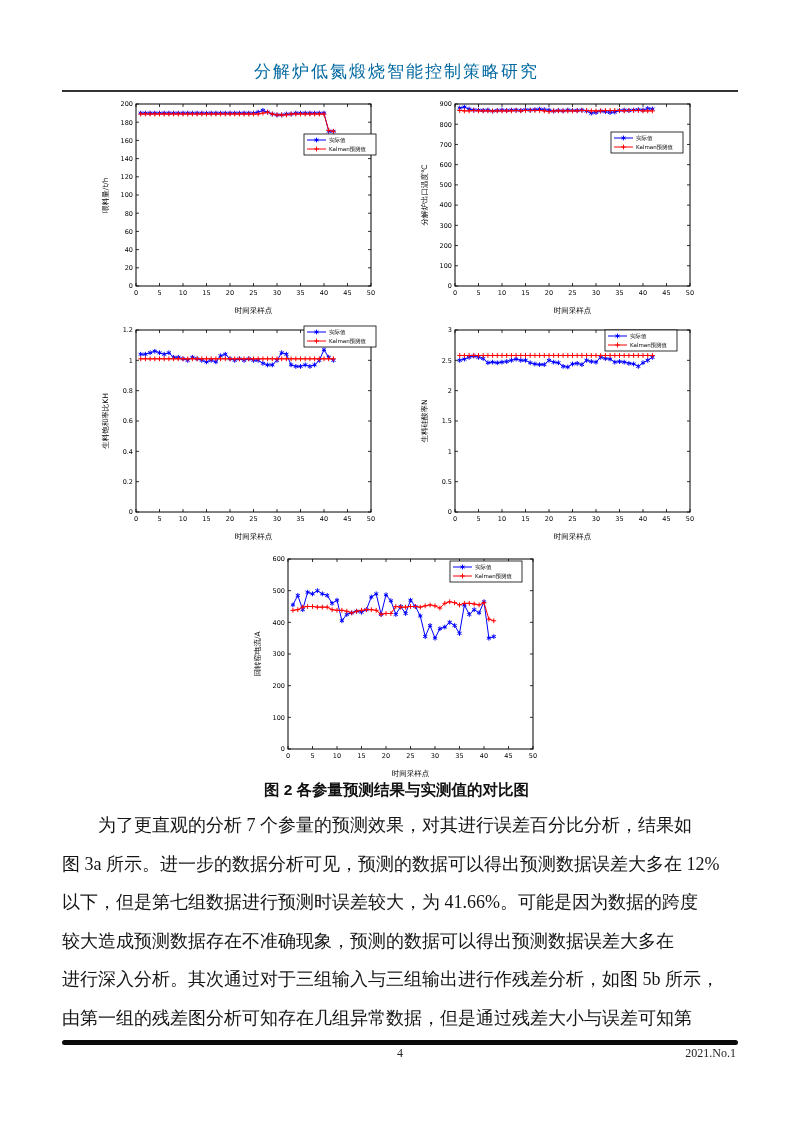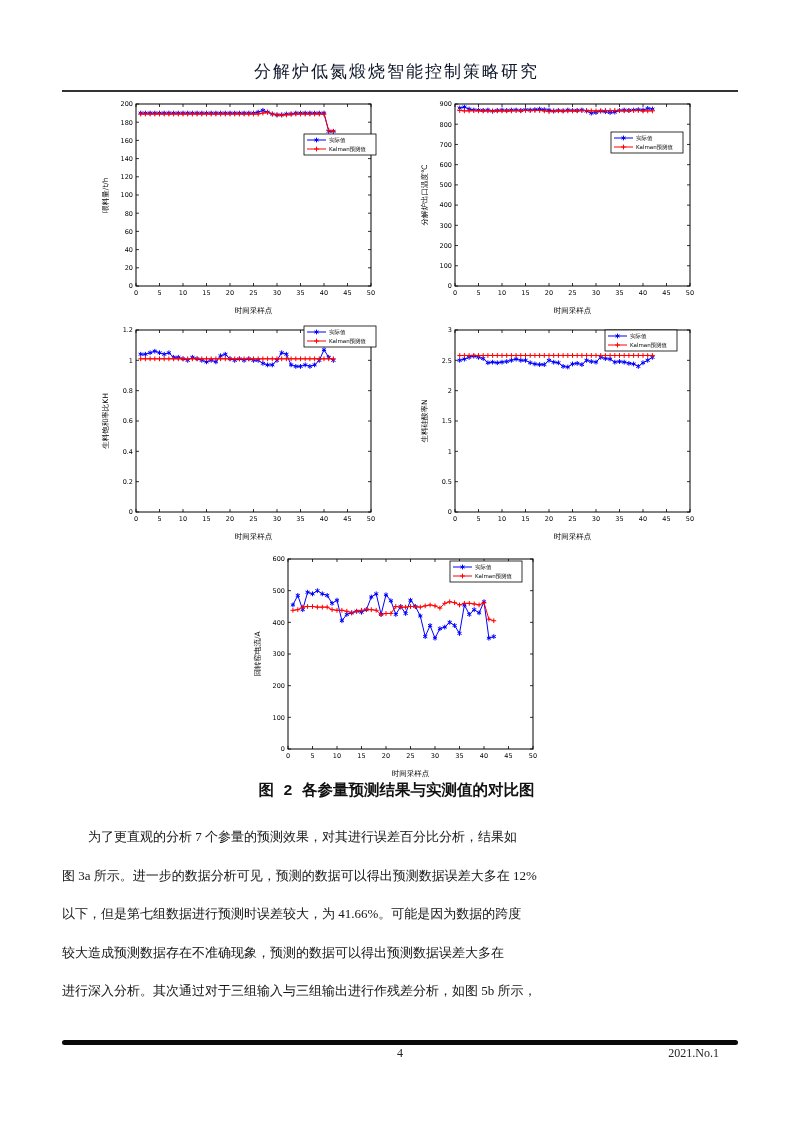--- a/index.html
+++ b/index.html
@@ -6,53 +6,53 @@
   .page{
     position:relative;
     width:793px;height:1122px;
     background:#ffffff;
     font-family:"Liberation Serif", serif;
     color:#111;
     overflow:hidden;
   }
   .header-title{
     position:absolute;top:60px;left:0;width:100%;
-    text-align:center;font-size:17px;letter-spacing:2px;color:#0f172a;
+    text-align:center;font-size:17px;letter-spacing:2px;color:#0369a1;
   }
   .header-rule{
     position:absolute;top:90px;left:62px;width:676px;height:2px;background:#333;
   }
   .chart{position:absolute;}
   .chart svg{display:block;}
   .c1{left:100px;top:96px;}
   .c2{left:419px;top:96px;}
   .c3{left:100px;top:322px;}
   .c4{left:419px;top:322px;}
   .c5{left:252px;top:551px;}
   .caption{
     position:absolute;top:780px;left:0;width:100%;
     text-align:center;font-weight:bold;font-size:15.5px;
-    font-family:Liberation Mono, monospace;color:#111;
+    font-family:Liberation Sans, sans-serif;color:#111;
   }
   .paragraph{
     position:absolute;top:806px;left:62px;width:676px;
-    font-size:13px;color:#151515;margin-top:12px;
+    font-size:18px;color:#151515;
   }
   .paragraph .line{height:38.5px;line-height:38.5px;white-space:nowrap;}
   .paragraph .line.indent{text-indent:2em;}
   .footer-rule{
     position:absolute;top:1040px;left:62px;width:676px;height:5px;
     background:#0a0a0a;border-radius:3px;
   }
   .footer-row{
     position:absolute;top:1046px;left:62px;width:676px;height:18px;
     font-size:12px;color:#222;font-family:"Liberation Serif", serif;
   }
   .footer-page{position:absolute;left:0;width:100%;text-align:center;}
-  .footer-issue{position:absolute;right:19px;}
+  .footer-issue{position:absolute;right:2px;}
 </style>
 </head>
 <body>
 
 <div class="page">
 
   <div class="header-title">分解炉低氮煅烧智能控制策略研究</div>
   <div class="header-rule"></div>
 
   <div class="chart c1">
@@ -1493,20 +1493,21 @@
     </div>
 
   <div class="caption">图 2 各参量预测结果与实测值的对比图</div>
 
   <div class="paragraph">
     <div class="line indent">为了更直观的分析 7 个参量的预测效果，对其进行误差百分比分析，结果如</div>
     <div class="line">图 3a 所示。进一步的数据分析可见，预测的数据可以得出预测数据误差大多在 12%</div>
     <div class="line">以下，但是第七组数据进行预测时误差较大，为 41.66%。可能是因为数据的跨度</div>
     <div class="line">较大造成预测数据存在不准确现象，预测的数据可以得出预测数据误差大多在</div>
     <div class="line">进行深入分析。其次通过对于三组输入与三组输出进行作残差分析，如图 5b 所示，</div>
+    <div class="line">由第一组的残差图分析可知存在几组异常数据，但是通过残差大小与误差可知第</div>
   </div>
 
   <div class="footer-rule"></div>
   <div class="footer-row">
     <span class="footer-page">4</span>
     <span class="footer-issue">2021.No.1</span>
   </div>
 
 </div>
 

